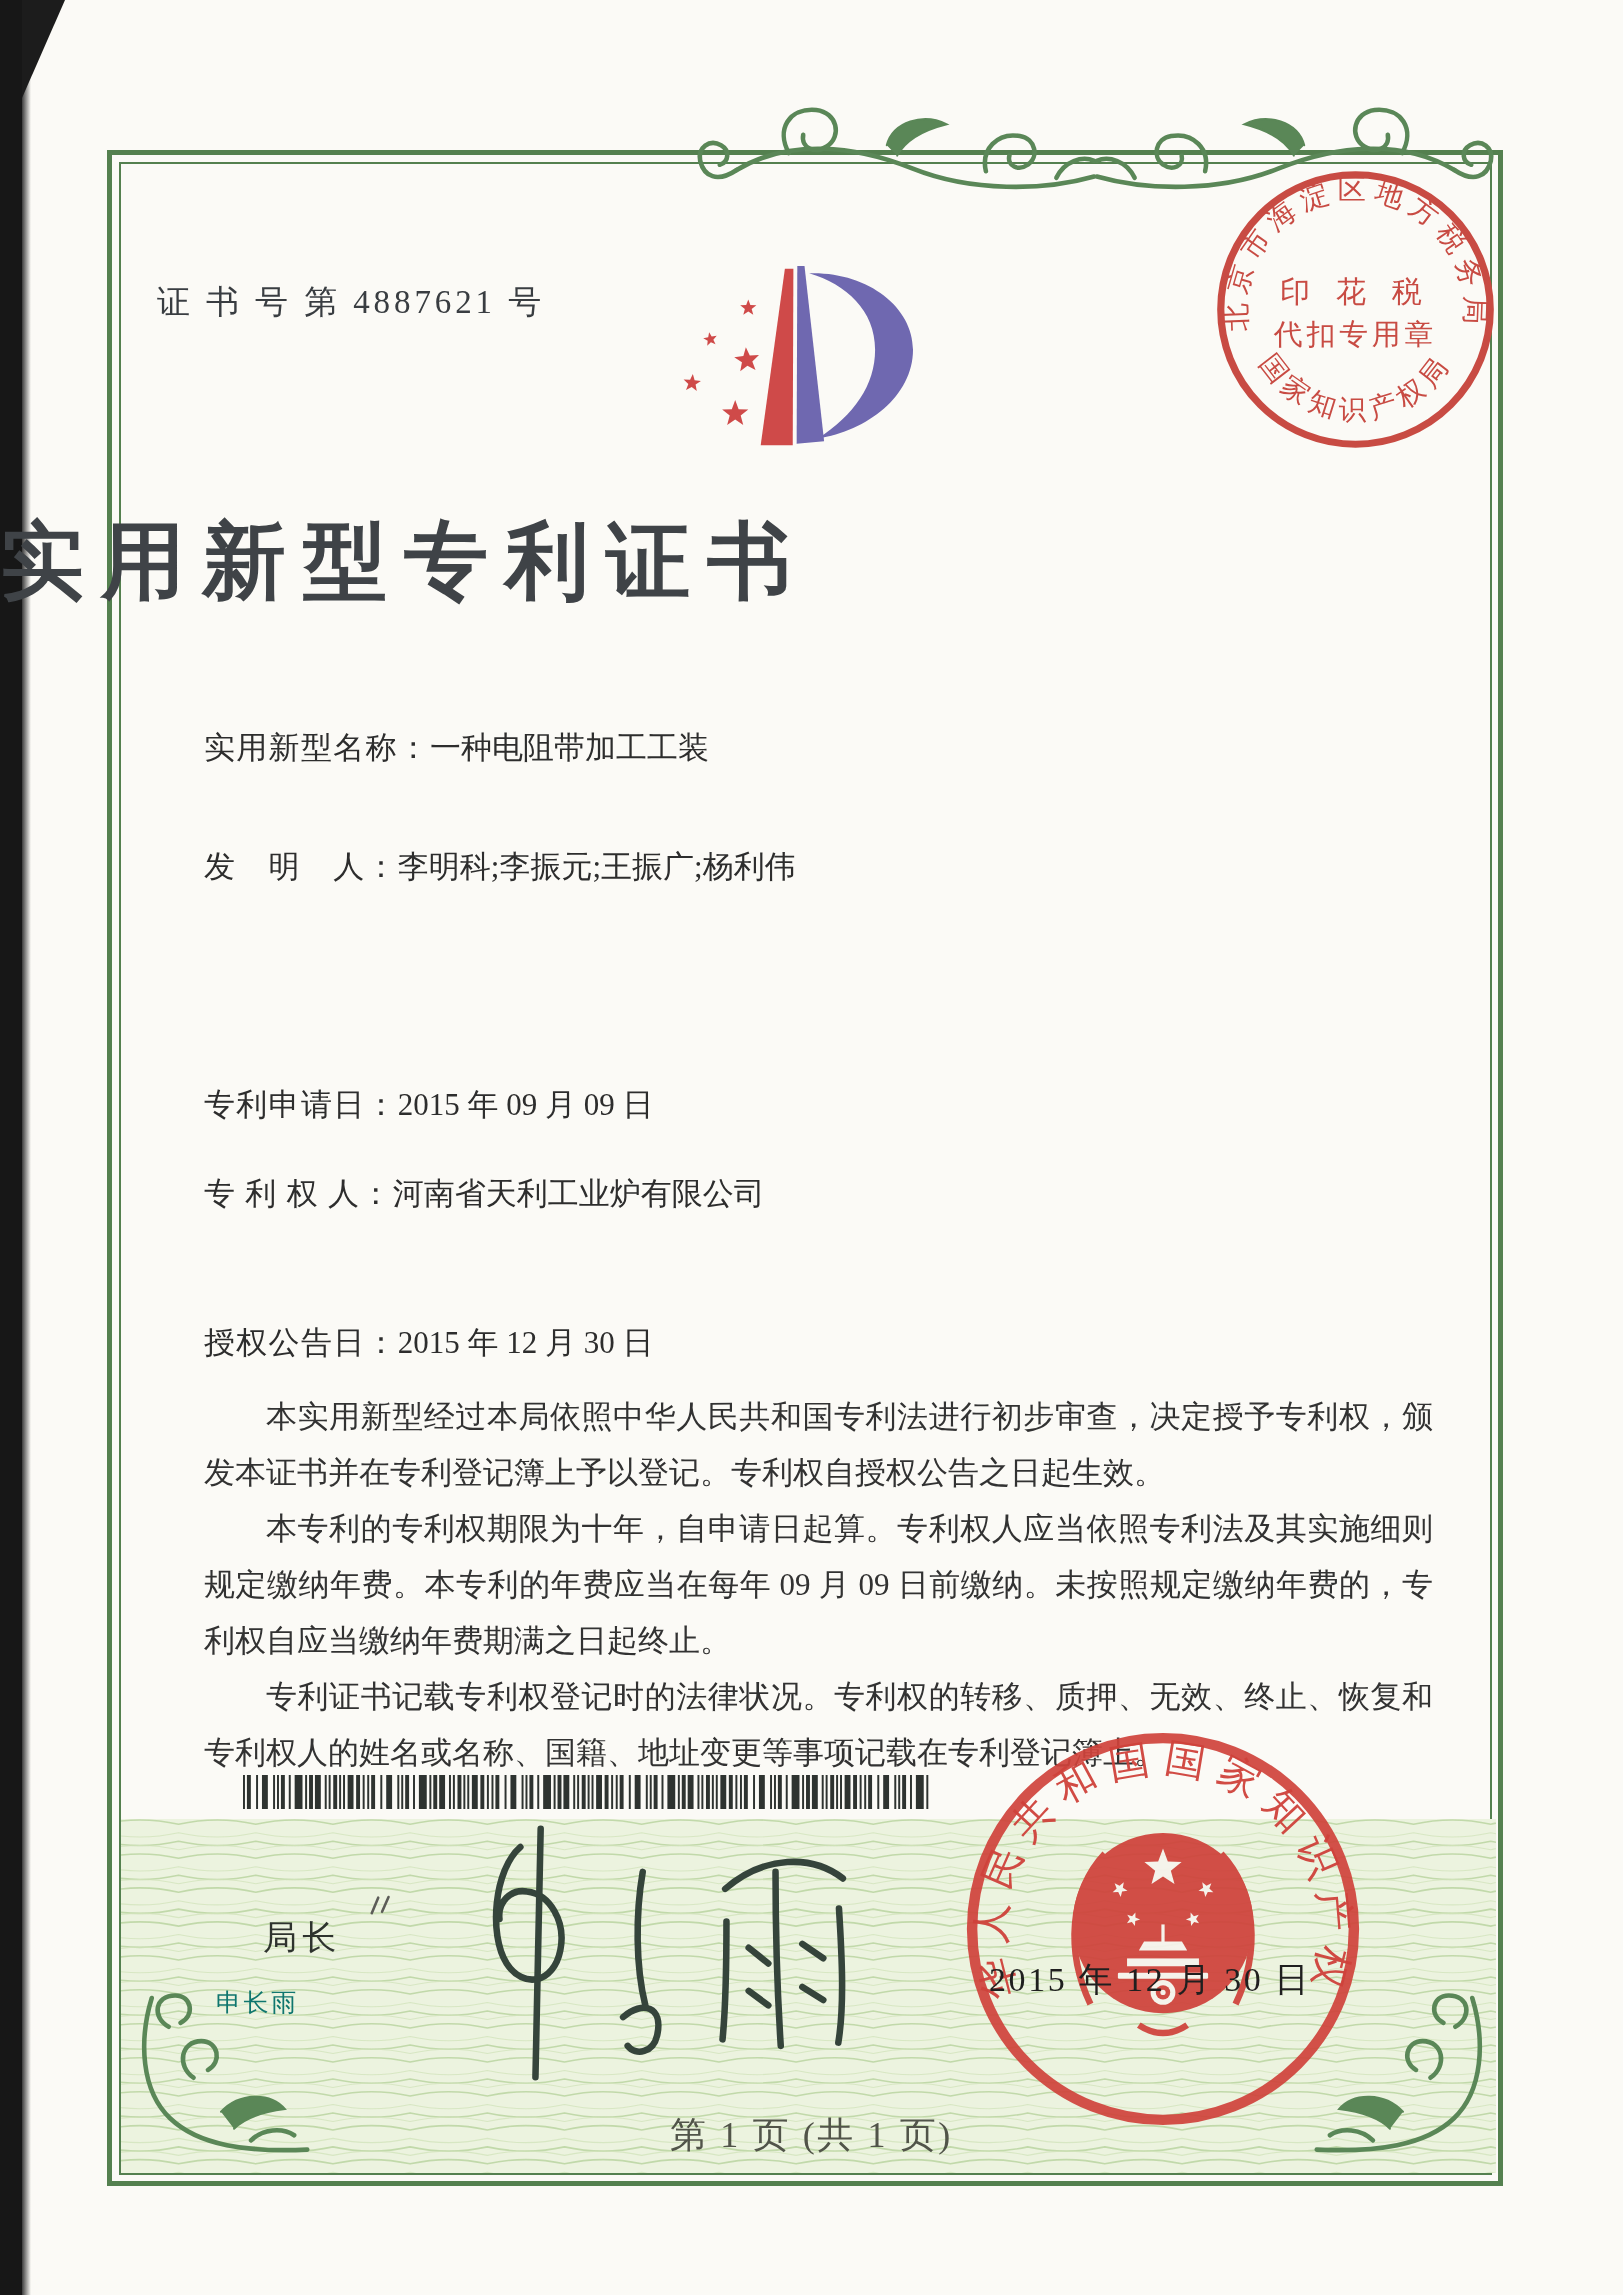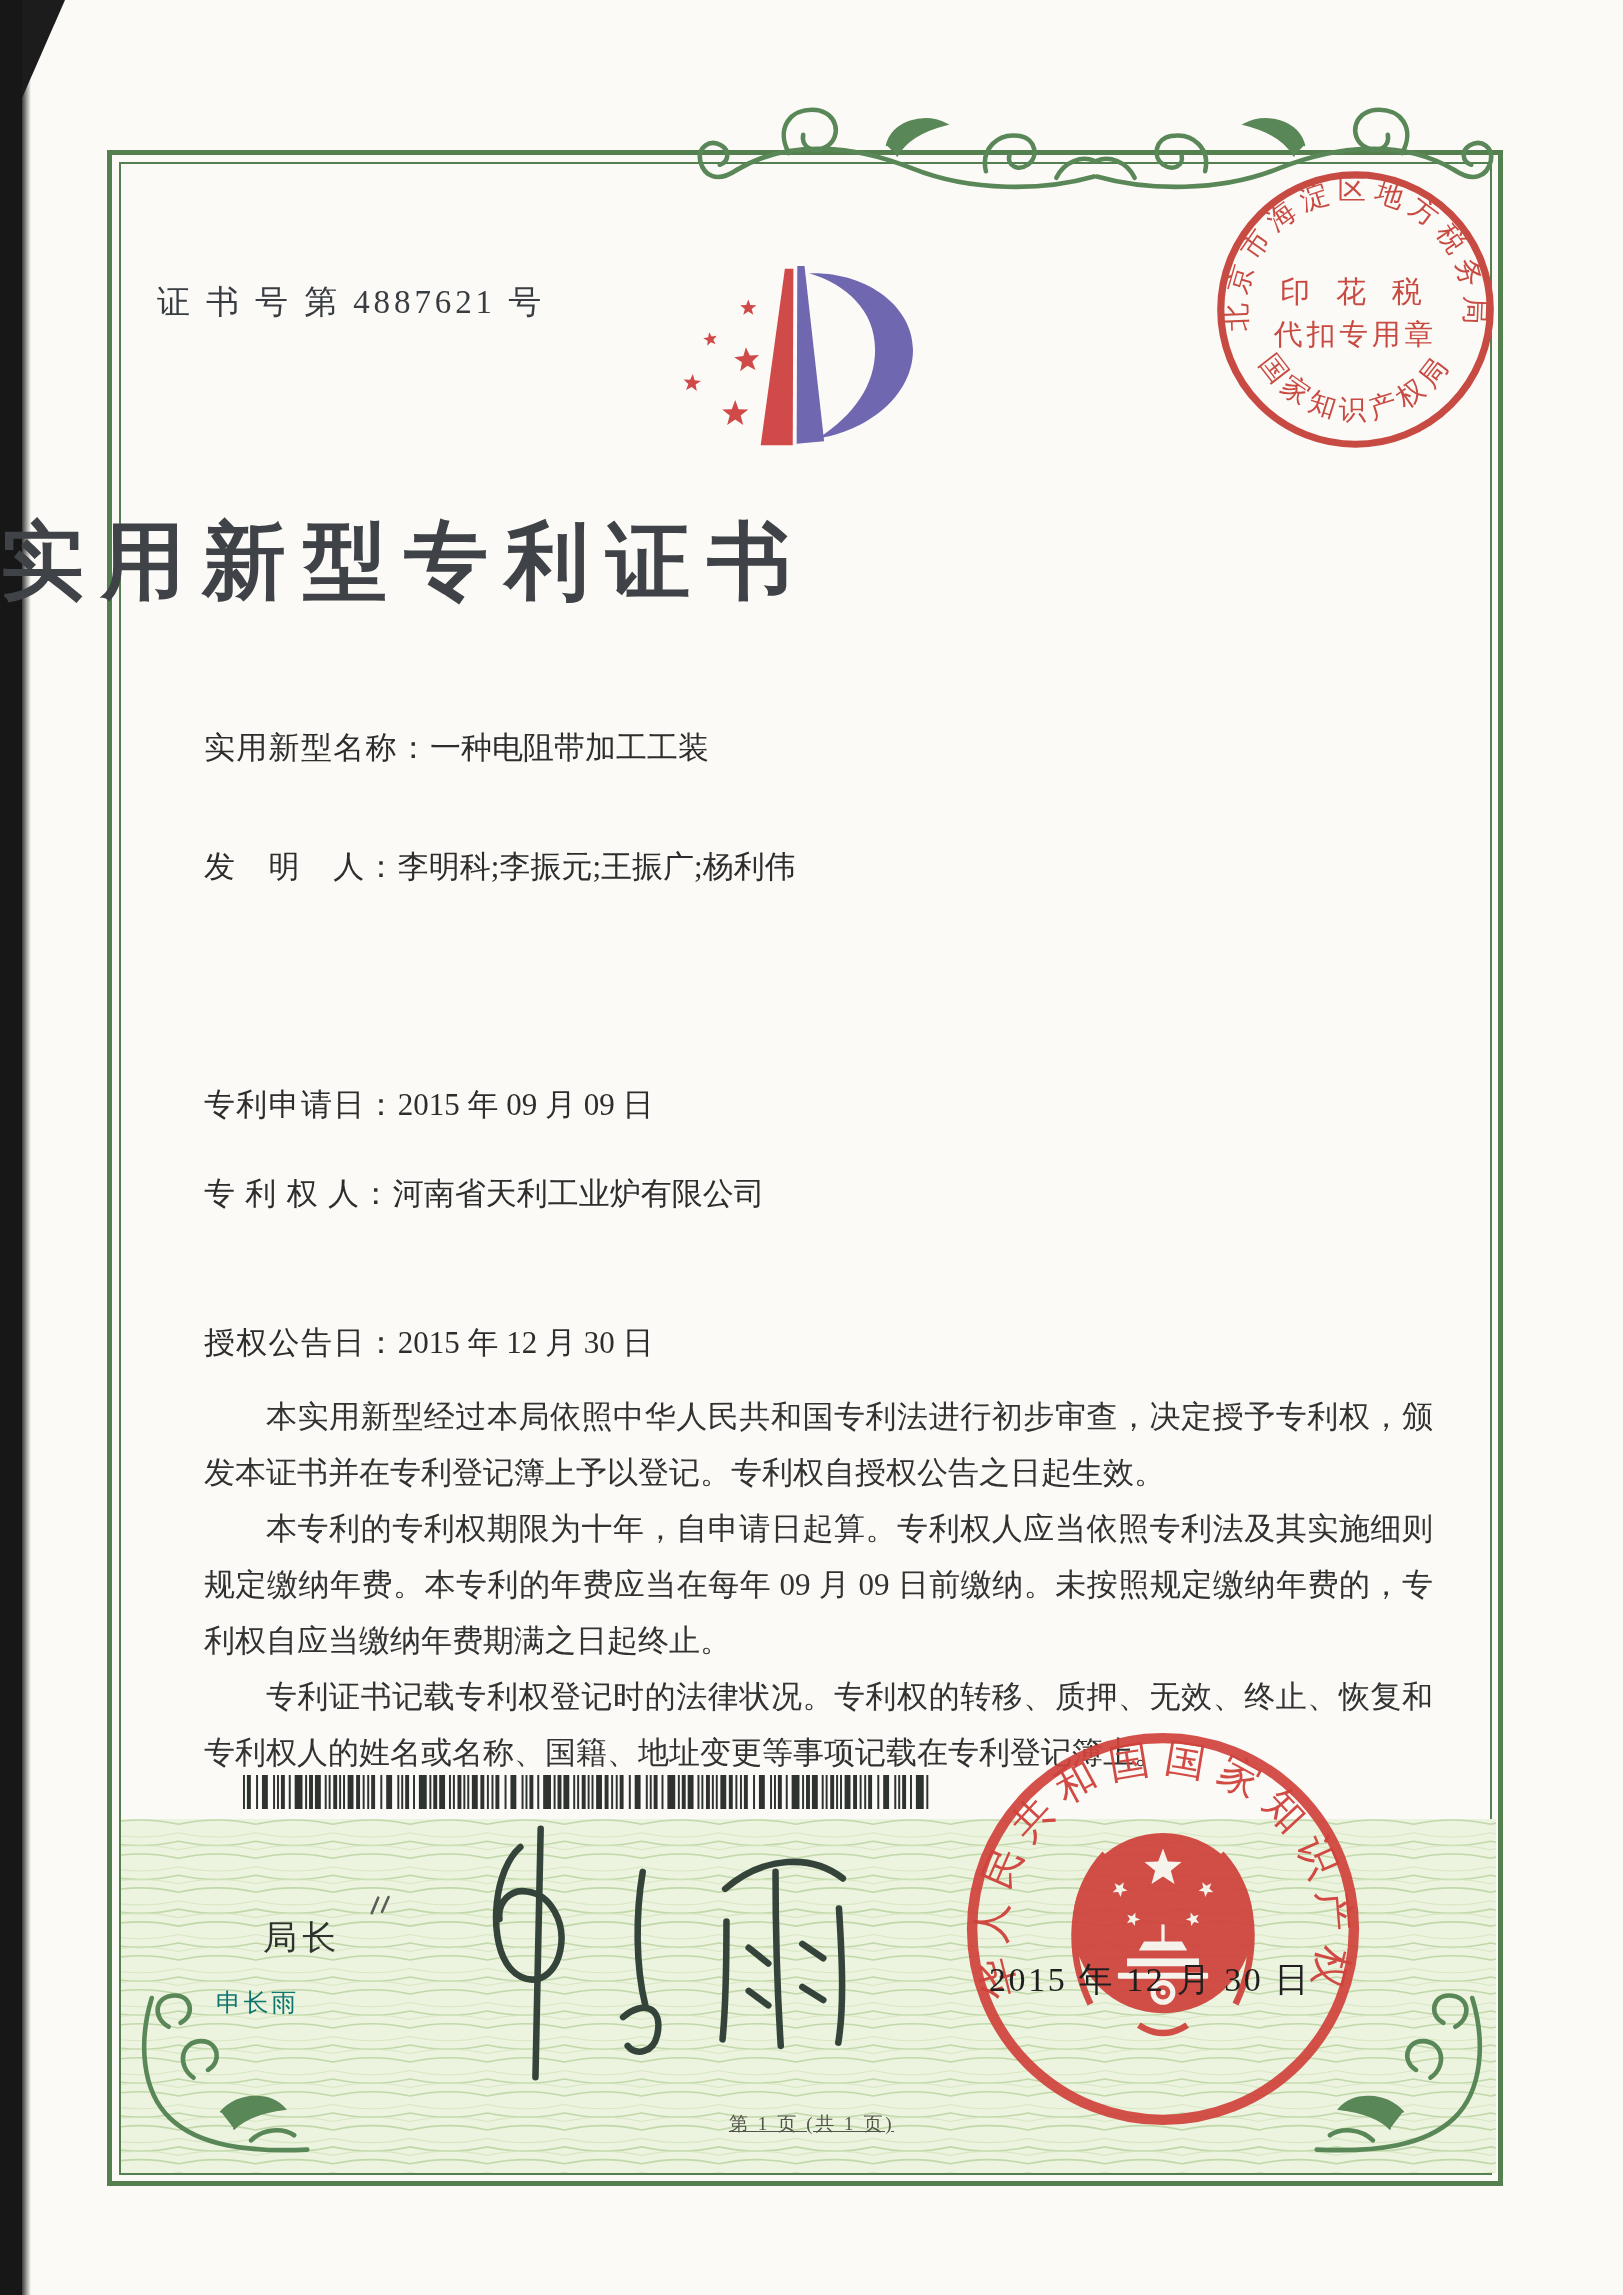--- a/index.html
+++ b/index.html
@@ -40,21 +40,21 @@
 
   .director-title{position:absolute;left:217px;top:1915px;font-size:34px;color:#2e332e;letter-spacing:5.2px;z-index:3;margin-left:46px;}
   .director-name{position:absolute;left:216px;top:1986px;font-size:25px;color:#0f766e;letter-spacing:2.6px;z-index:3;}
   .tick{position:absolute;left:364px;top:1891px;z-index:3;}
 
   .signature{position:absolute;left:419px;top:1809px;width:471px;height:288px;z-index:3;}
 
   .seal{position:absolute;left:961px;top:1727px;width:404px;height:404px;z-index:3;}
   .seal-date{position:absolute;left:989px;top:1957px;font-size:34px;color:#1f1f1f;letter-spacing:2.6px;z-index:4;white-space:nowrap;}
 
-  .footer{position:absolute;left:0;top:2111px;width:1623px;text-align:center;font-size:19px;color:#515449;letter-spacing:2.6px;z-index:3;text-decoration:underline;}
+  .footer{position:absolute;left:0;top:2111px;width:1623px;text-align:center;font-size:36px;color:#515449;letter-spacing:2.6px;z-index:3;}
 
   svg text{font-family:"Liberation Serif","DejaVu Serif",serif;}
 </style>
 </head>
 <body>
 
 <div class="page">
 
   <div class="scan-edge"></div>
   <div class="scan-edge-fade"></div>

